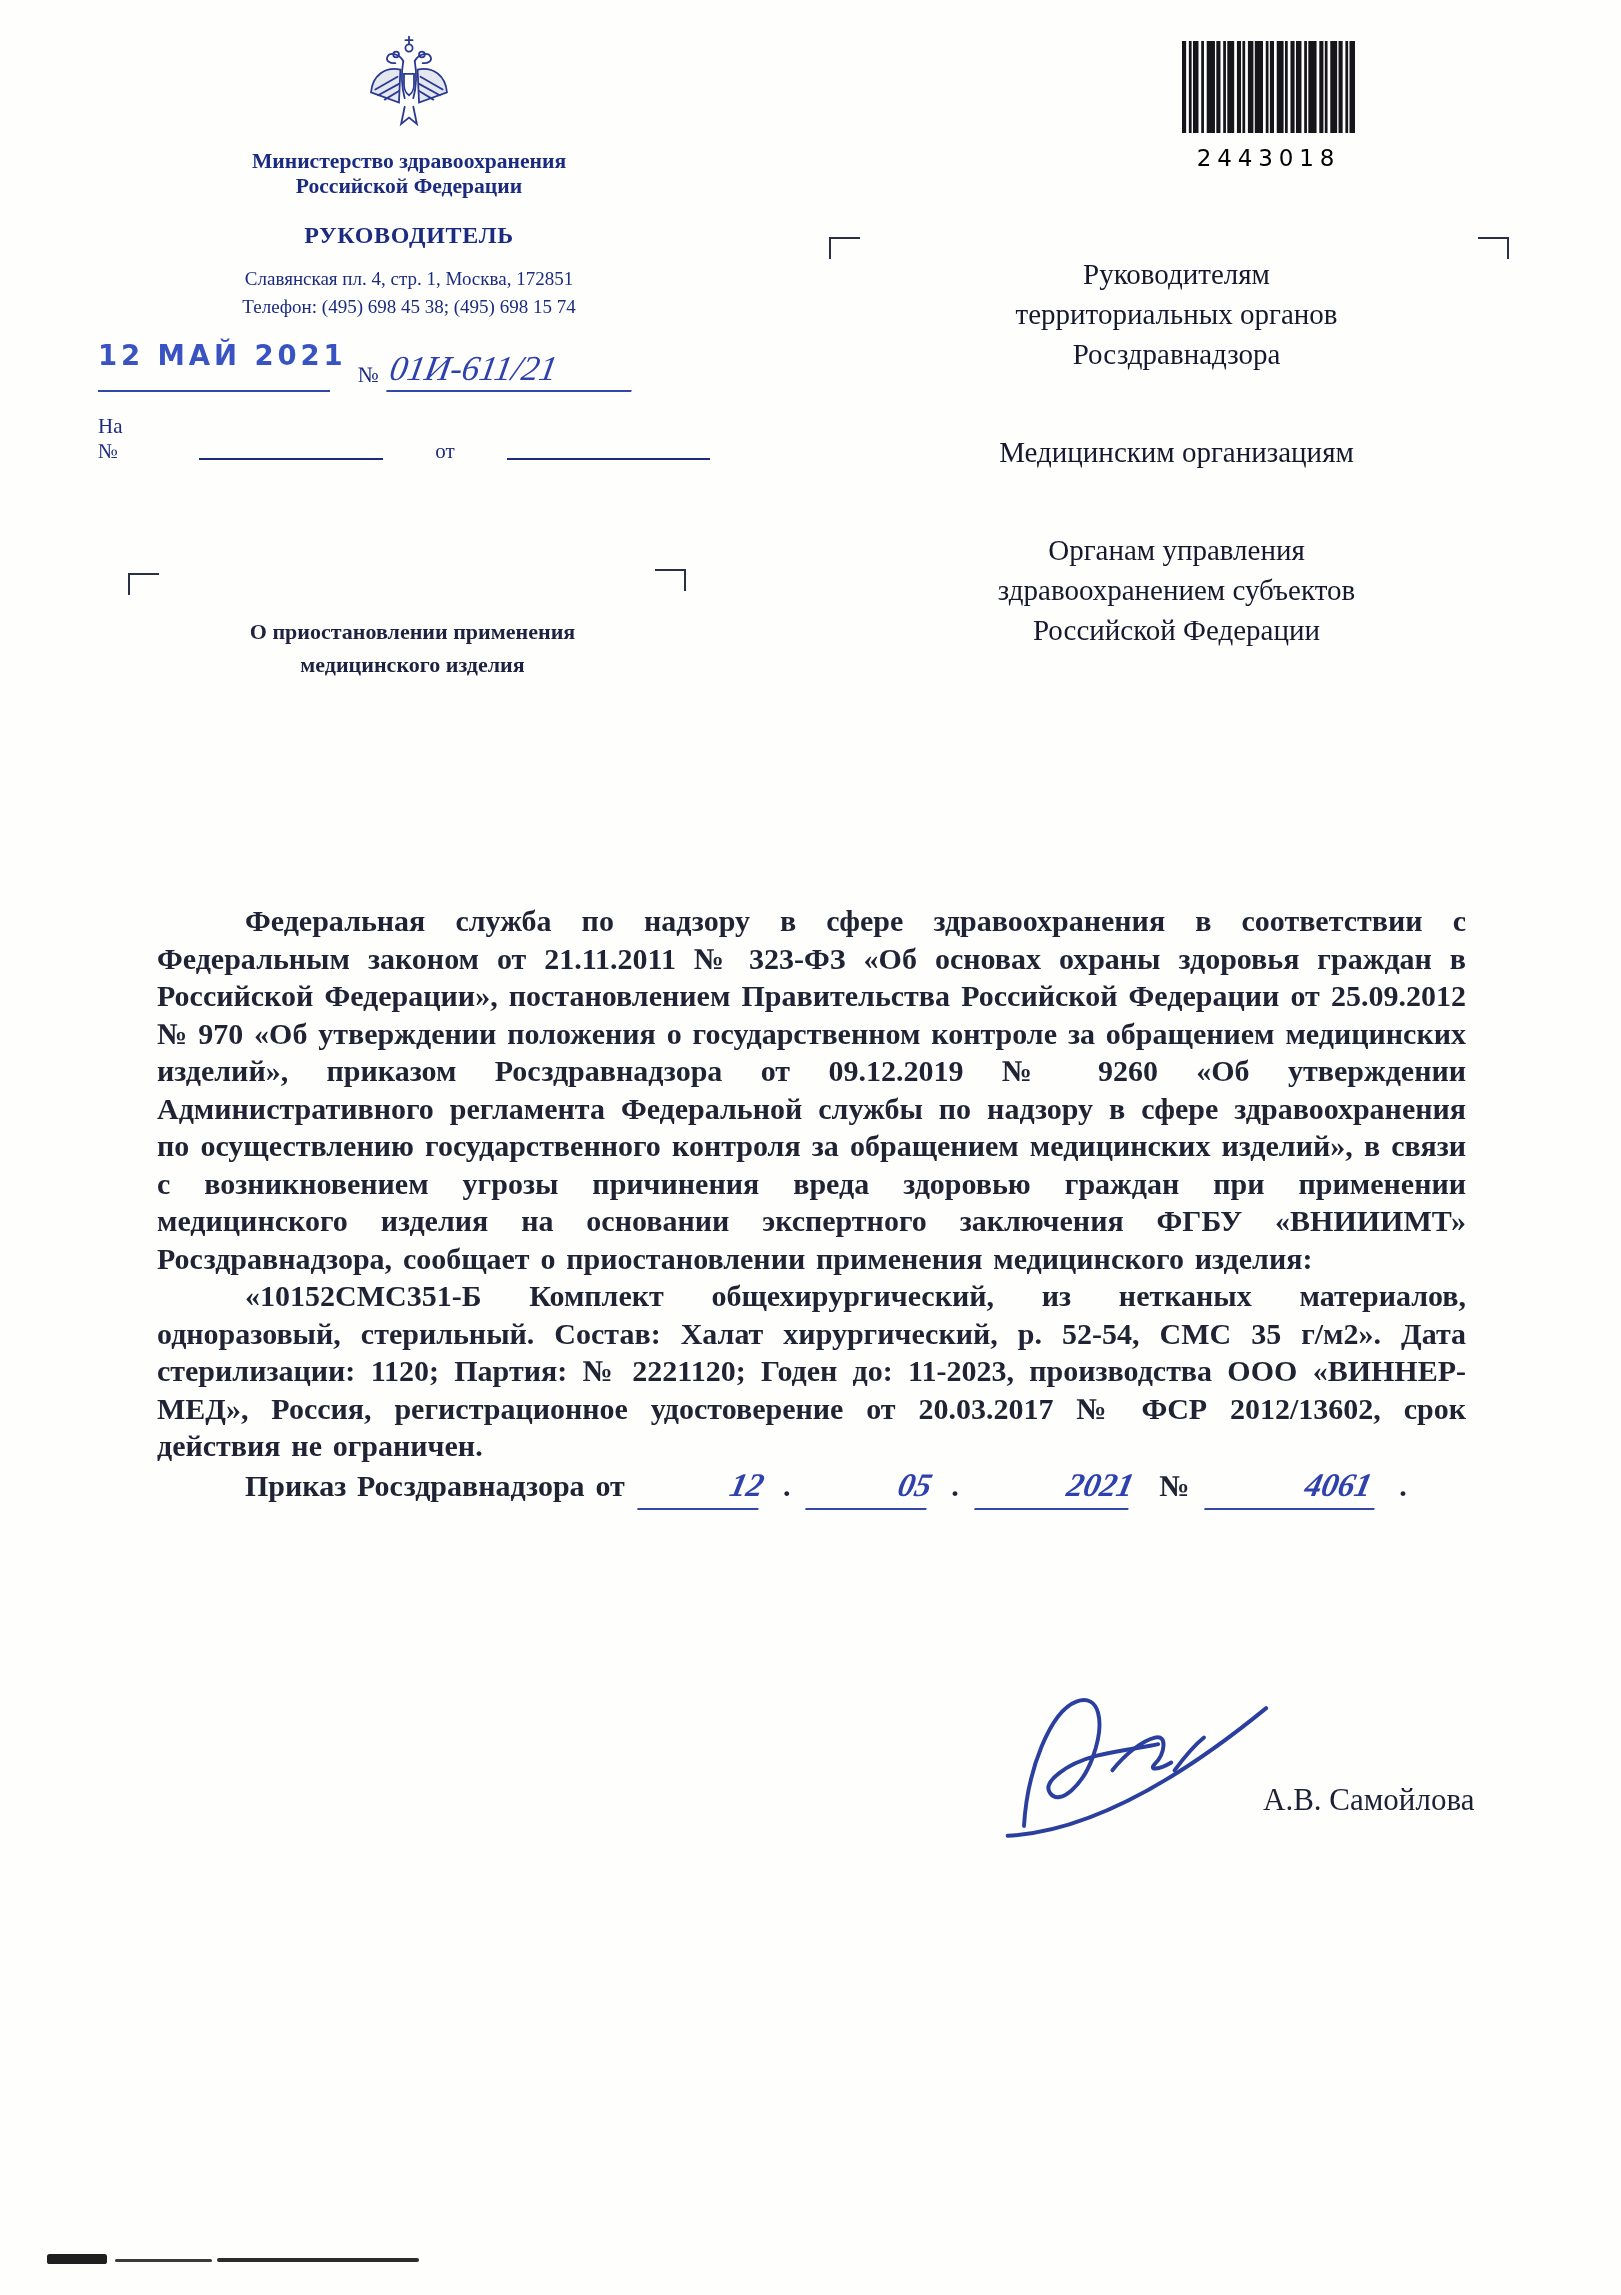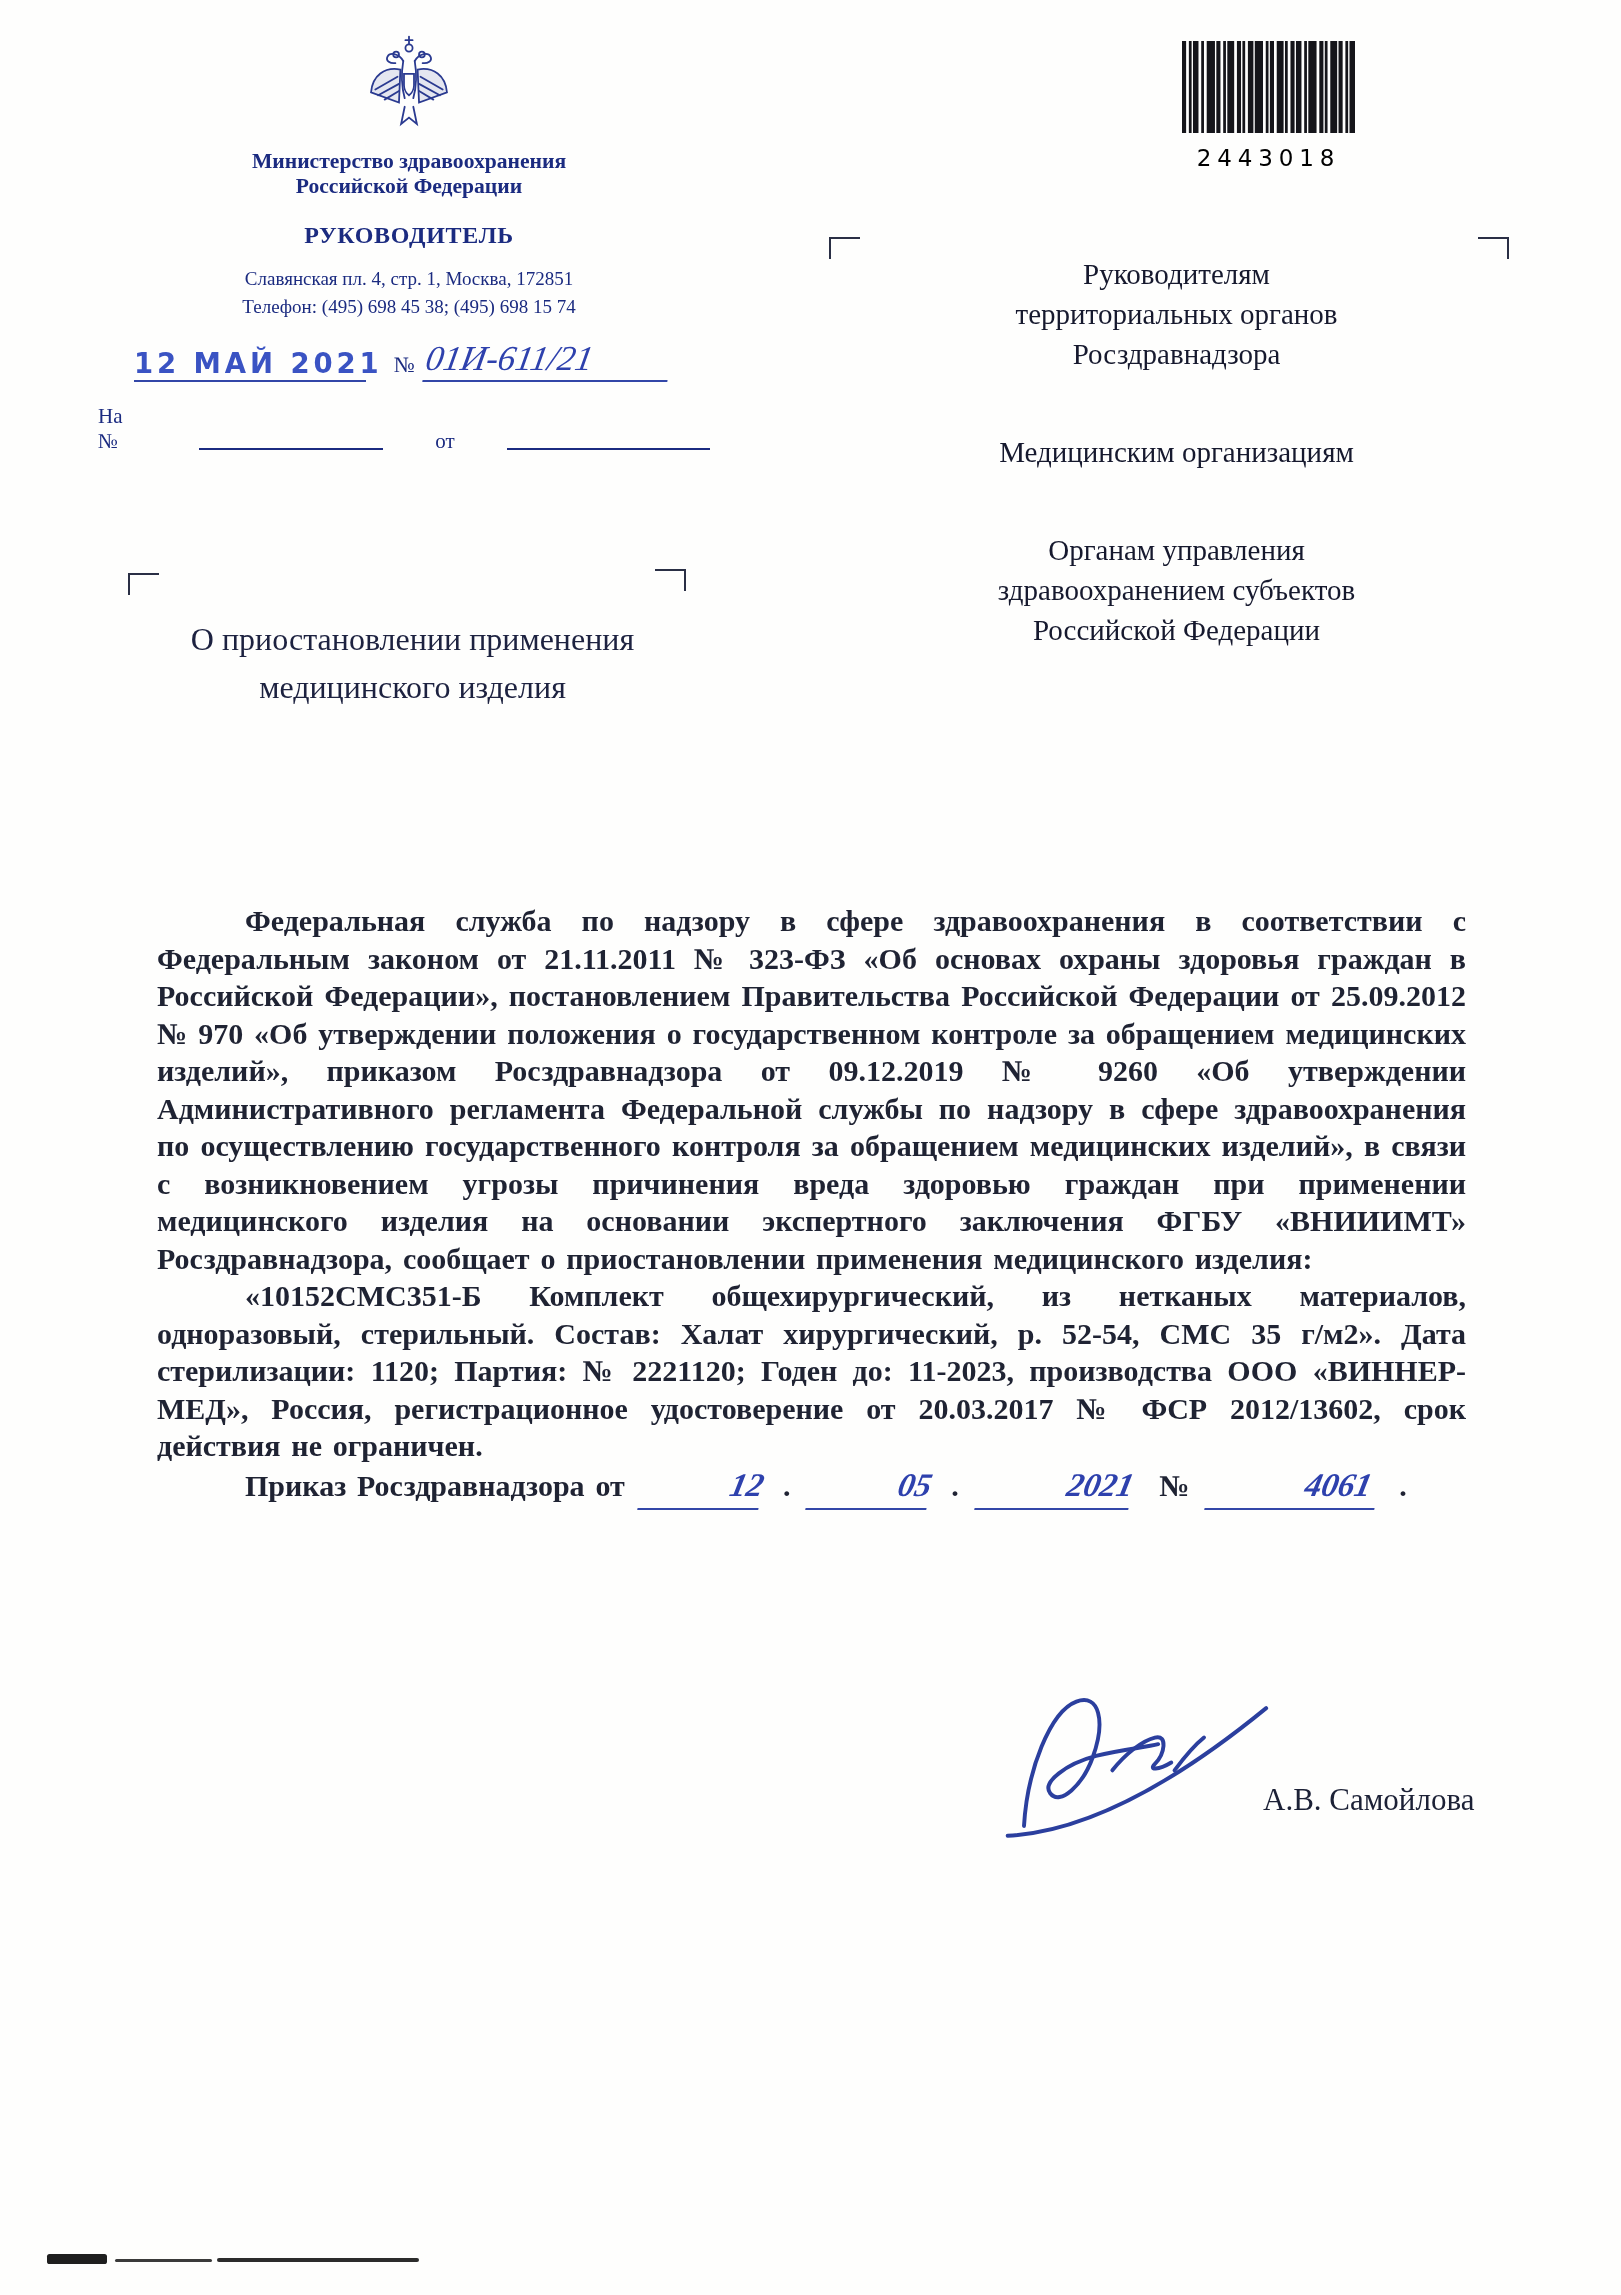--- a/index.html
+++ b/index.html
@@ -25,21 +25,21 @@
   }
   .position { margin-top:22px; font-weight:bold; font-size:24px; letter-spacing:0.7px; }
   .addr { margin-top:18.3px; font-size:19px; line-height:1.3; }
   .addr.phone { margin-top:2.6px; }
 
   .number-row {
     display:flex; align-items:flex-end; margin-top:19.6px; text-align:left;
   }
   .stamp-wrap {
     display:inline-block; width:232px; border-bottom:2px solid #3347a8;
-    padding-bottom:1px; margin-left:36px;
+    padding-bottom:19px; 
   }
   .stamp {
     font-family:"DejaVu Sans", sans-serif; font-weight:bold;
     font-size:27.5px; letter-spacing:3.9px; color:#3a53c3; white-space:nowrap;
   }
   .num-label { font-size:22px; color:#1b2b80; margin:0 11.8px 3.9px 27.5px; }
   .hand-number {
     display:inline-block; width:245px; border-bottom:2px solid #3347a8;
     font-style:italic; transform:skewX(-10deg);
     font-size:35px; color:#2e41ad; padding-bottom:1.3px; white-space:nowrap;
@@ -51,22 +51,23 @@
   }
   .ref-row > span { margin-bottom:1.3px; }
   .ref-line {
     display:inline-block; width:190px; border-bottom:2px solid #1b2b80;
     margin:0 10.5px 5.2px 10.5px !important;
   }
   .ref-line2 { width:209px; }
 
   .subject {
     position:absolute; left:177px; top:615px; width:471px;
-    text-align:center; font-size:32px; line-height:1.5; color:#1d2240;
+    text-align:center; font-size:22px; line-height:1.5; color:#1d2240;
     white-space:pre-line;
+    font-weight:bold;
   }
 
   
   .mark { position:absolute; width:29px; height:19.6px; }
   .mark.tl { border-left:2px solid #2a2f45; border-top:2px solid #2a2f45; }
   .mark.tr { border-right:2px solid #2a2f45; border-top:2px solid #2a2f45; }
   .mark-rec-left  { left:829px; top:237px; }
   .mark-rec-right { left:1478px; top:237px; }
   .mark-subj-left  { left:128px;  top:573px; }
   .mark-subj-right { left:655px; top:569px; }

